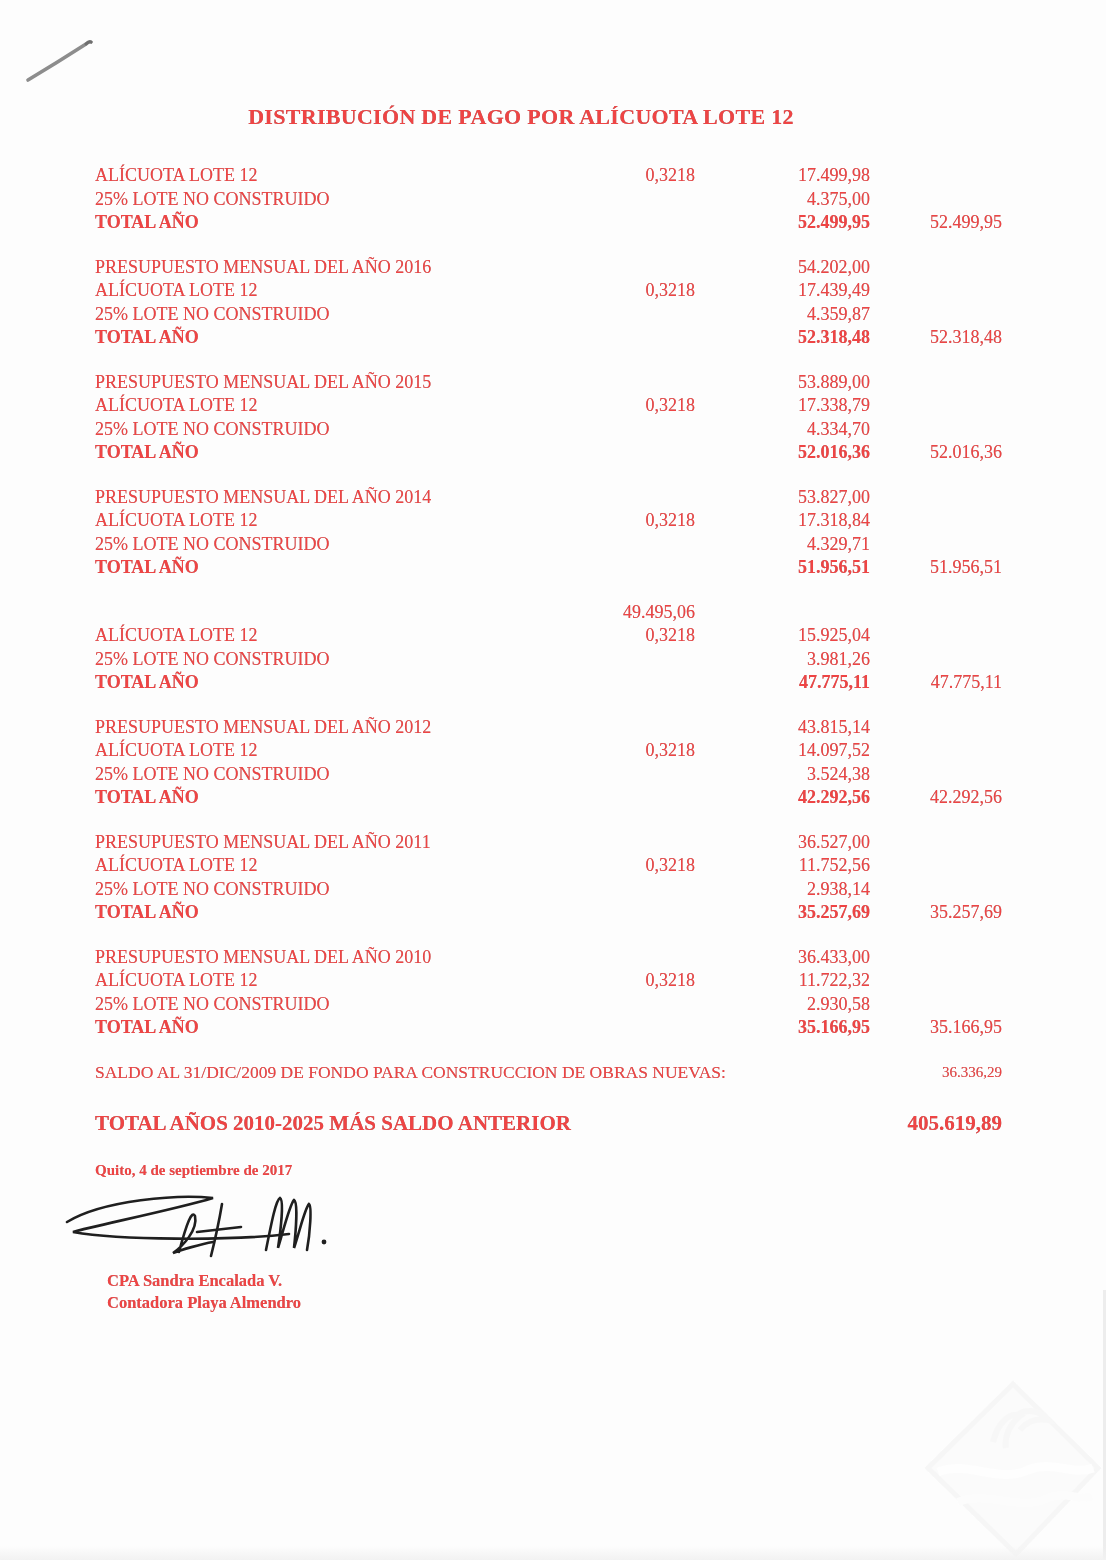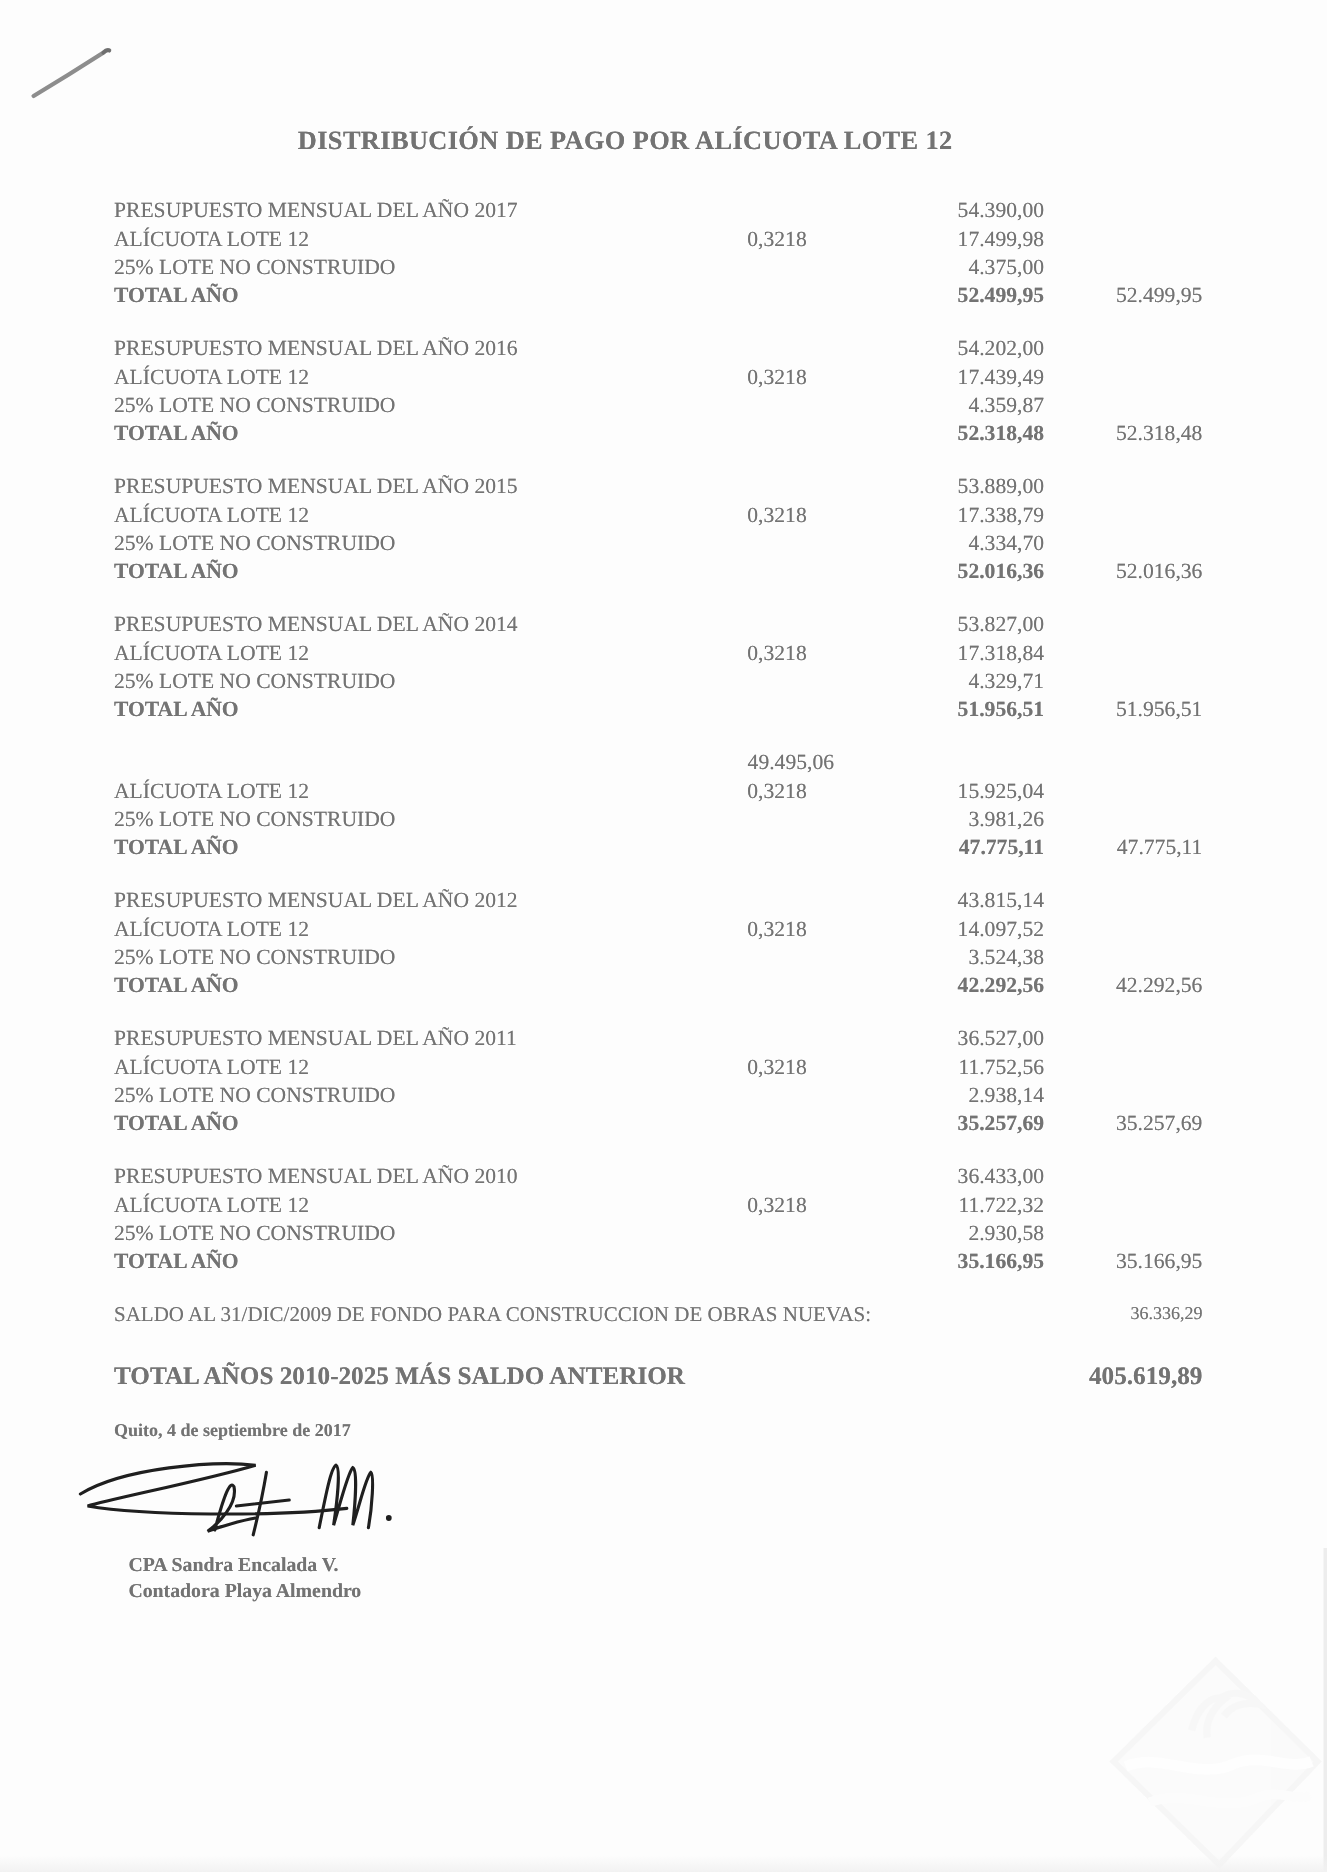--- a/index.html
+++ b/index.html
@@ -2,39 +2,39 @@
 <html><head>
 <meta charset="utf-8">
 <style>
   html,body { margin:0; padding:0; background:#e9e9e9; }
   .page {
     position:relative;
     width:1106px; height:1560px;
     margin:0 auto;
     background:#fdfdfd;
     font-family:"Liberation Serif", serif;
-    color:#737373;
+    color:#ef4444;
     overflow:hidden;
     text-decoration:underline;
   }
   .sheet { position:absolute; left:95px; top:104px; width:907px; }
   .doc-title {
     font-size:22px; font-weight:bold; text-align:center;
     letter-spacing:0.3px; margin:0 55px 34px 0;
     text-shadow:0 0 0.5px rgba(0,0,0,0.45);
   }
   .row {
     display:grid;
     grid-template-columns:505px 95px 175px 132px;
     line-height:23.5px; font-size:18px;
     text-shadow:0 0 0.4px rgba(0,0,0,0.35);
   }
   .block { margin-bottom:21px; }
   .c-label { text-align:left; white-space:nowrap; }
-  .c-factor { text-align:center; }
+  .c-factor { text-align:right; }
   .c-amount { text-align:right; }
   .c-carry { text-align:right; }
   .bold { font-weight:bold; }
   .saldo-row {
     display:grid; grid-template-columns:775px 132px;
     margin-top:12px; line-height:23px;
     text-shadow:0 0 0.4px rgba(0,0,0,0.35);
   }
   .saldo-row .c-label { font-size:17.5px; }
   .saldo-row .c-carry { font-size:15px; }
@@ -73,26 +73,20 @@
   <svg class="pen-stroke" width="80" height="55" viewBox="0 0 80 55">
     <path d="M8,45 Q 38,27 66,9 Q 69,6 71,7" fill="none" stroke="#8d8d8d" stroke-width="3.6" stroke-linecap="round"></path>
     <path d="M66,9 Q 69,6 71,7" fill="none" stroke="#6f6f6f" stroke-width="3" stroke-linecap="round"></path>
   </svg>
 
   <div class="sheet">
     <h1 class="doc-title">DISTRIBUCIÓN DE PAGO POR ALÍCUOTA LOTE 12</h1>
 
     <div id="blocks">
   <div class="block">
-    <div class="row">
-      <span class="c-label">PRESUPUESTO MENSUAL DEL AÑO 2017</span>
-      <span class="c-factor"></span>
-      <span class="c-amount">54.390,00</span>
-      <span class="c-carry"></span>
-    </div>
     <div class="row">
       <span class="c-label">ALÍCUOTA LOTE 12</span>
       <span class="c-factor">0,3218</span>
       <span class="c-amount">17.499,98</span>
       <span class="c-carry"></span>
     </div>
     <div class="row">
       <span class="c-label">25% LOTE NO CONSTRUIDO</span>
       <span class="c-factor"></span>
       <span class="c-amount">4.375,00</span>

